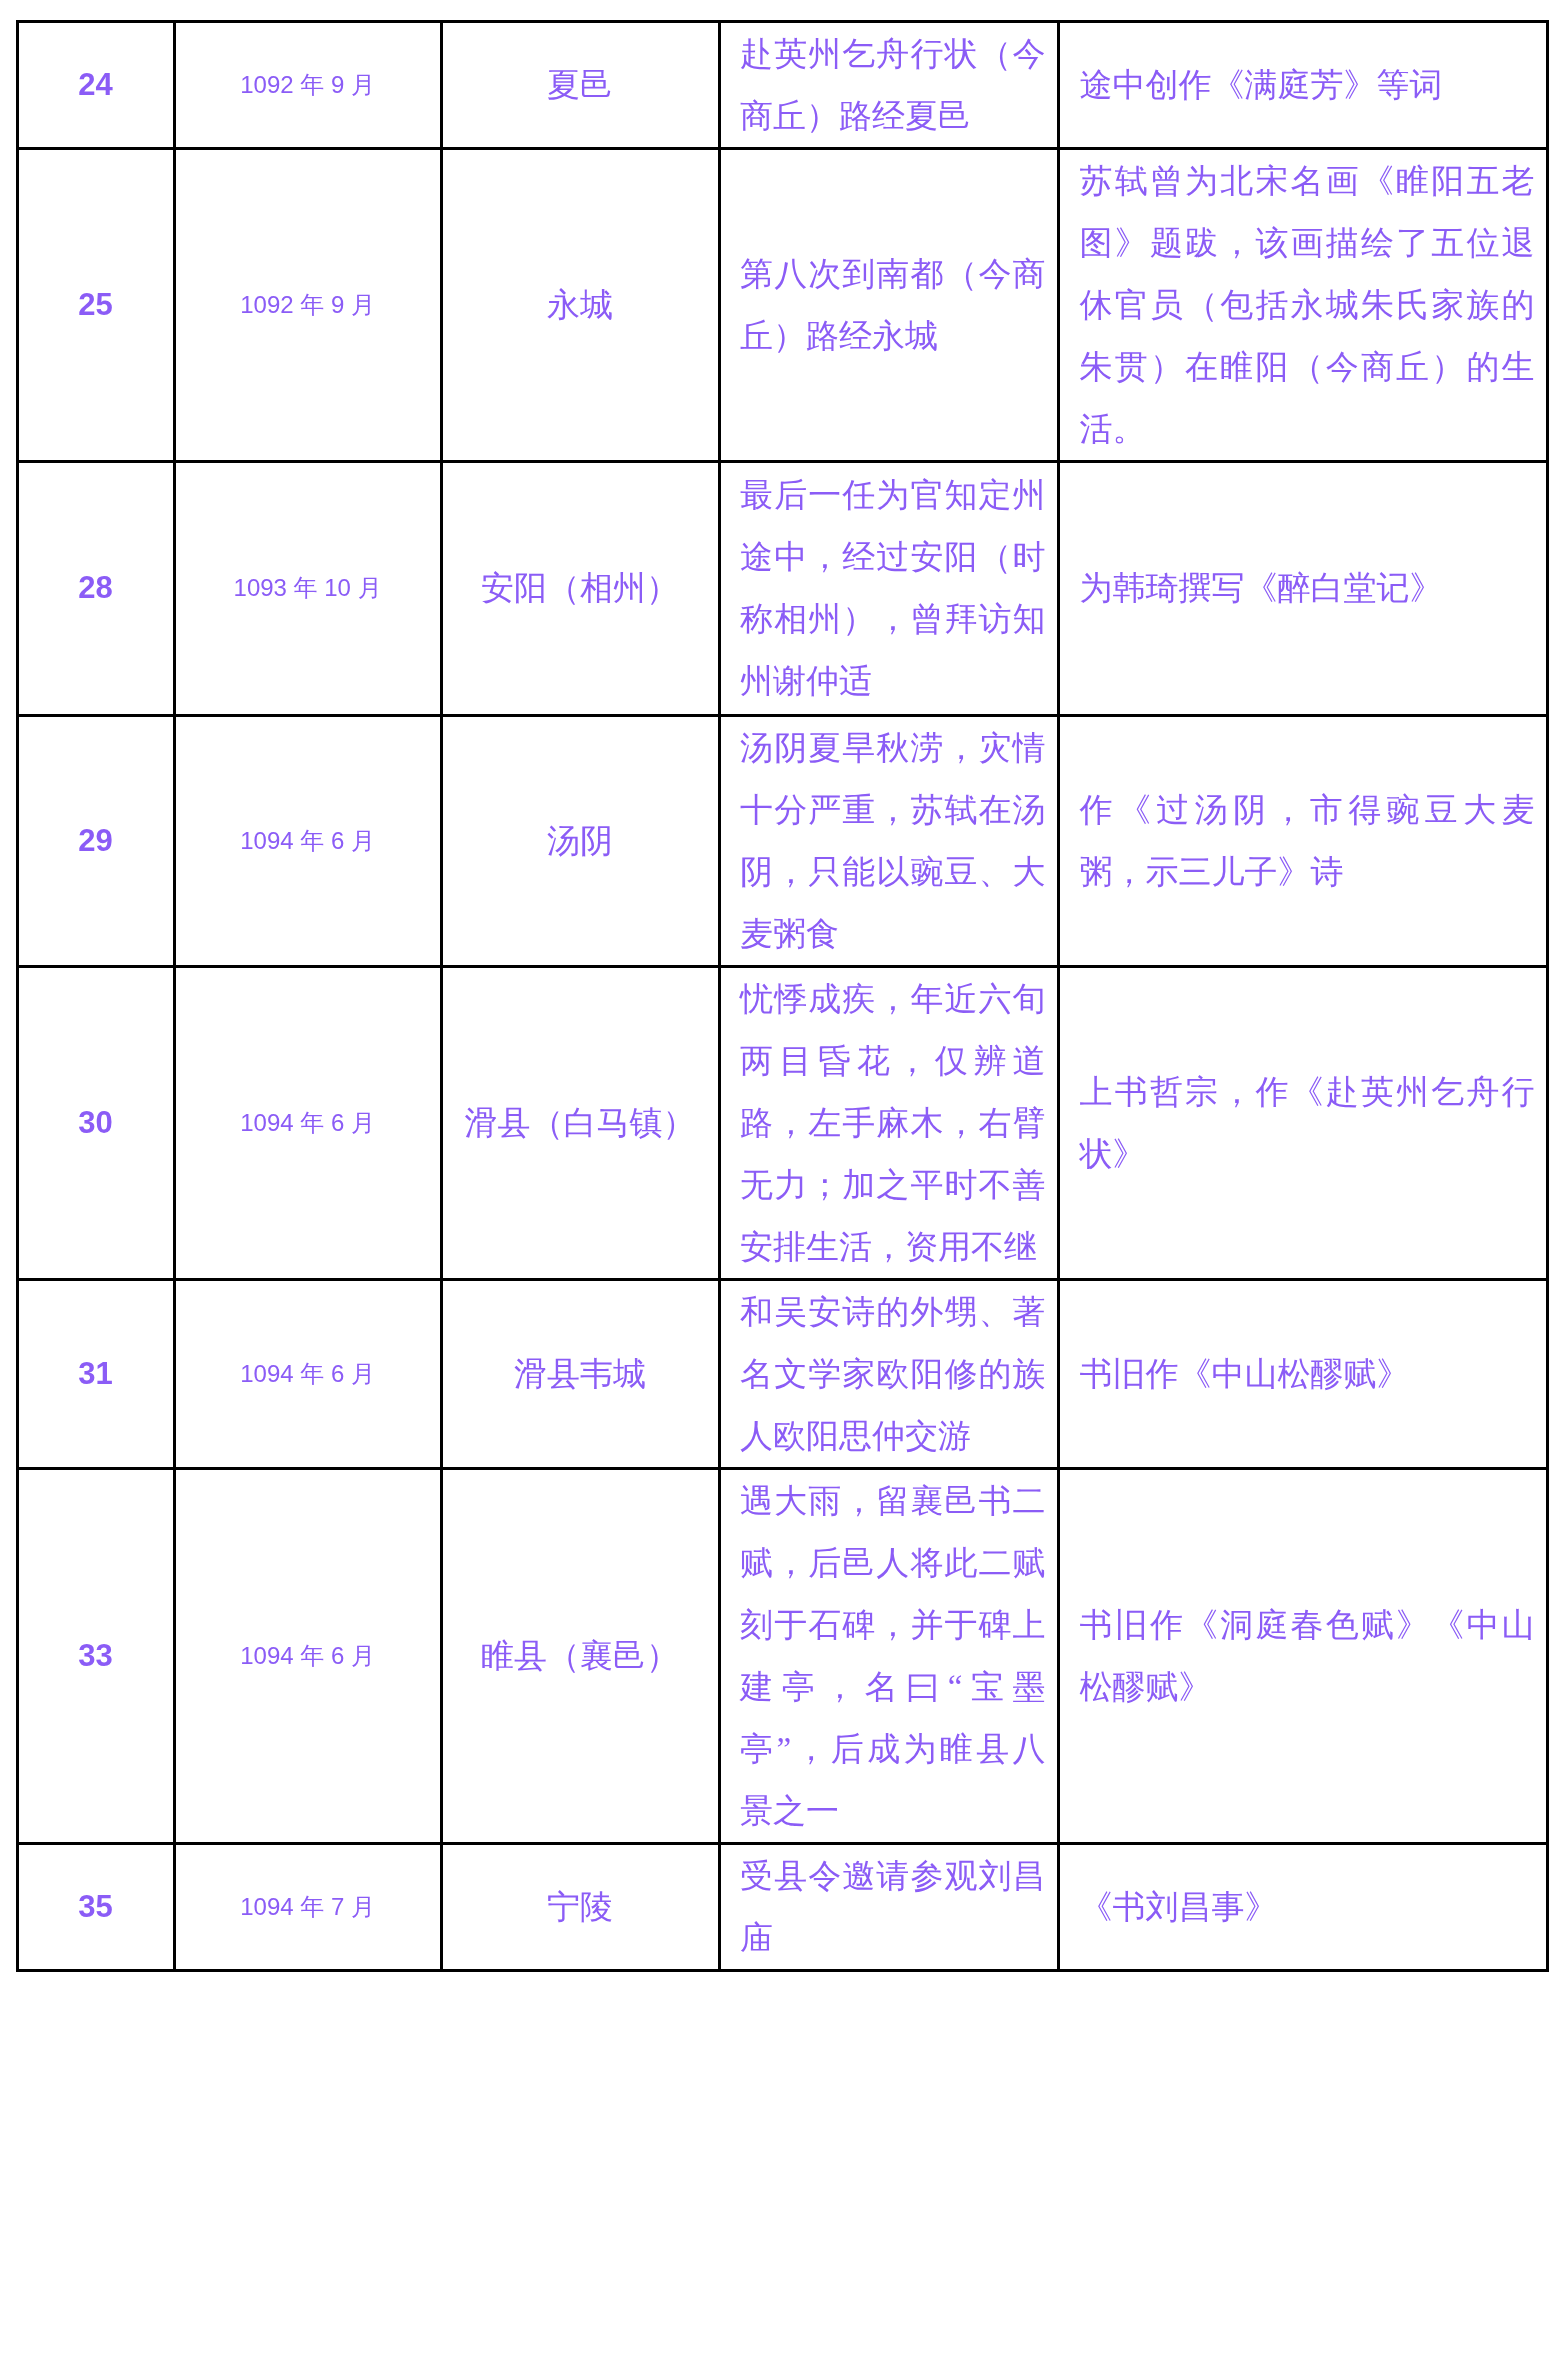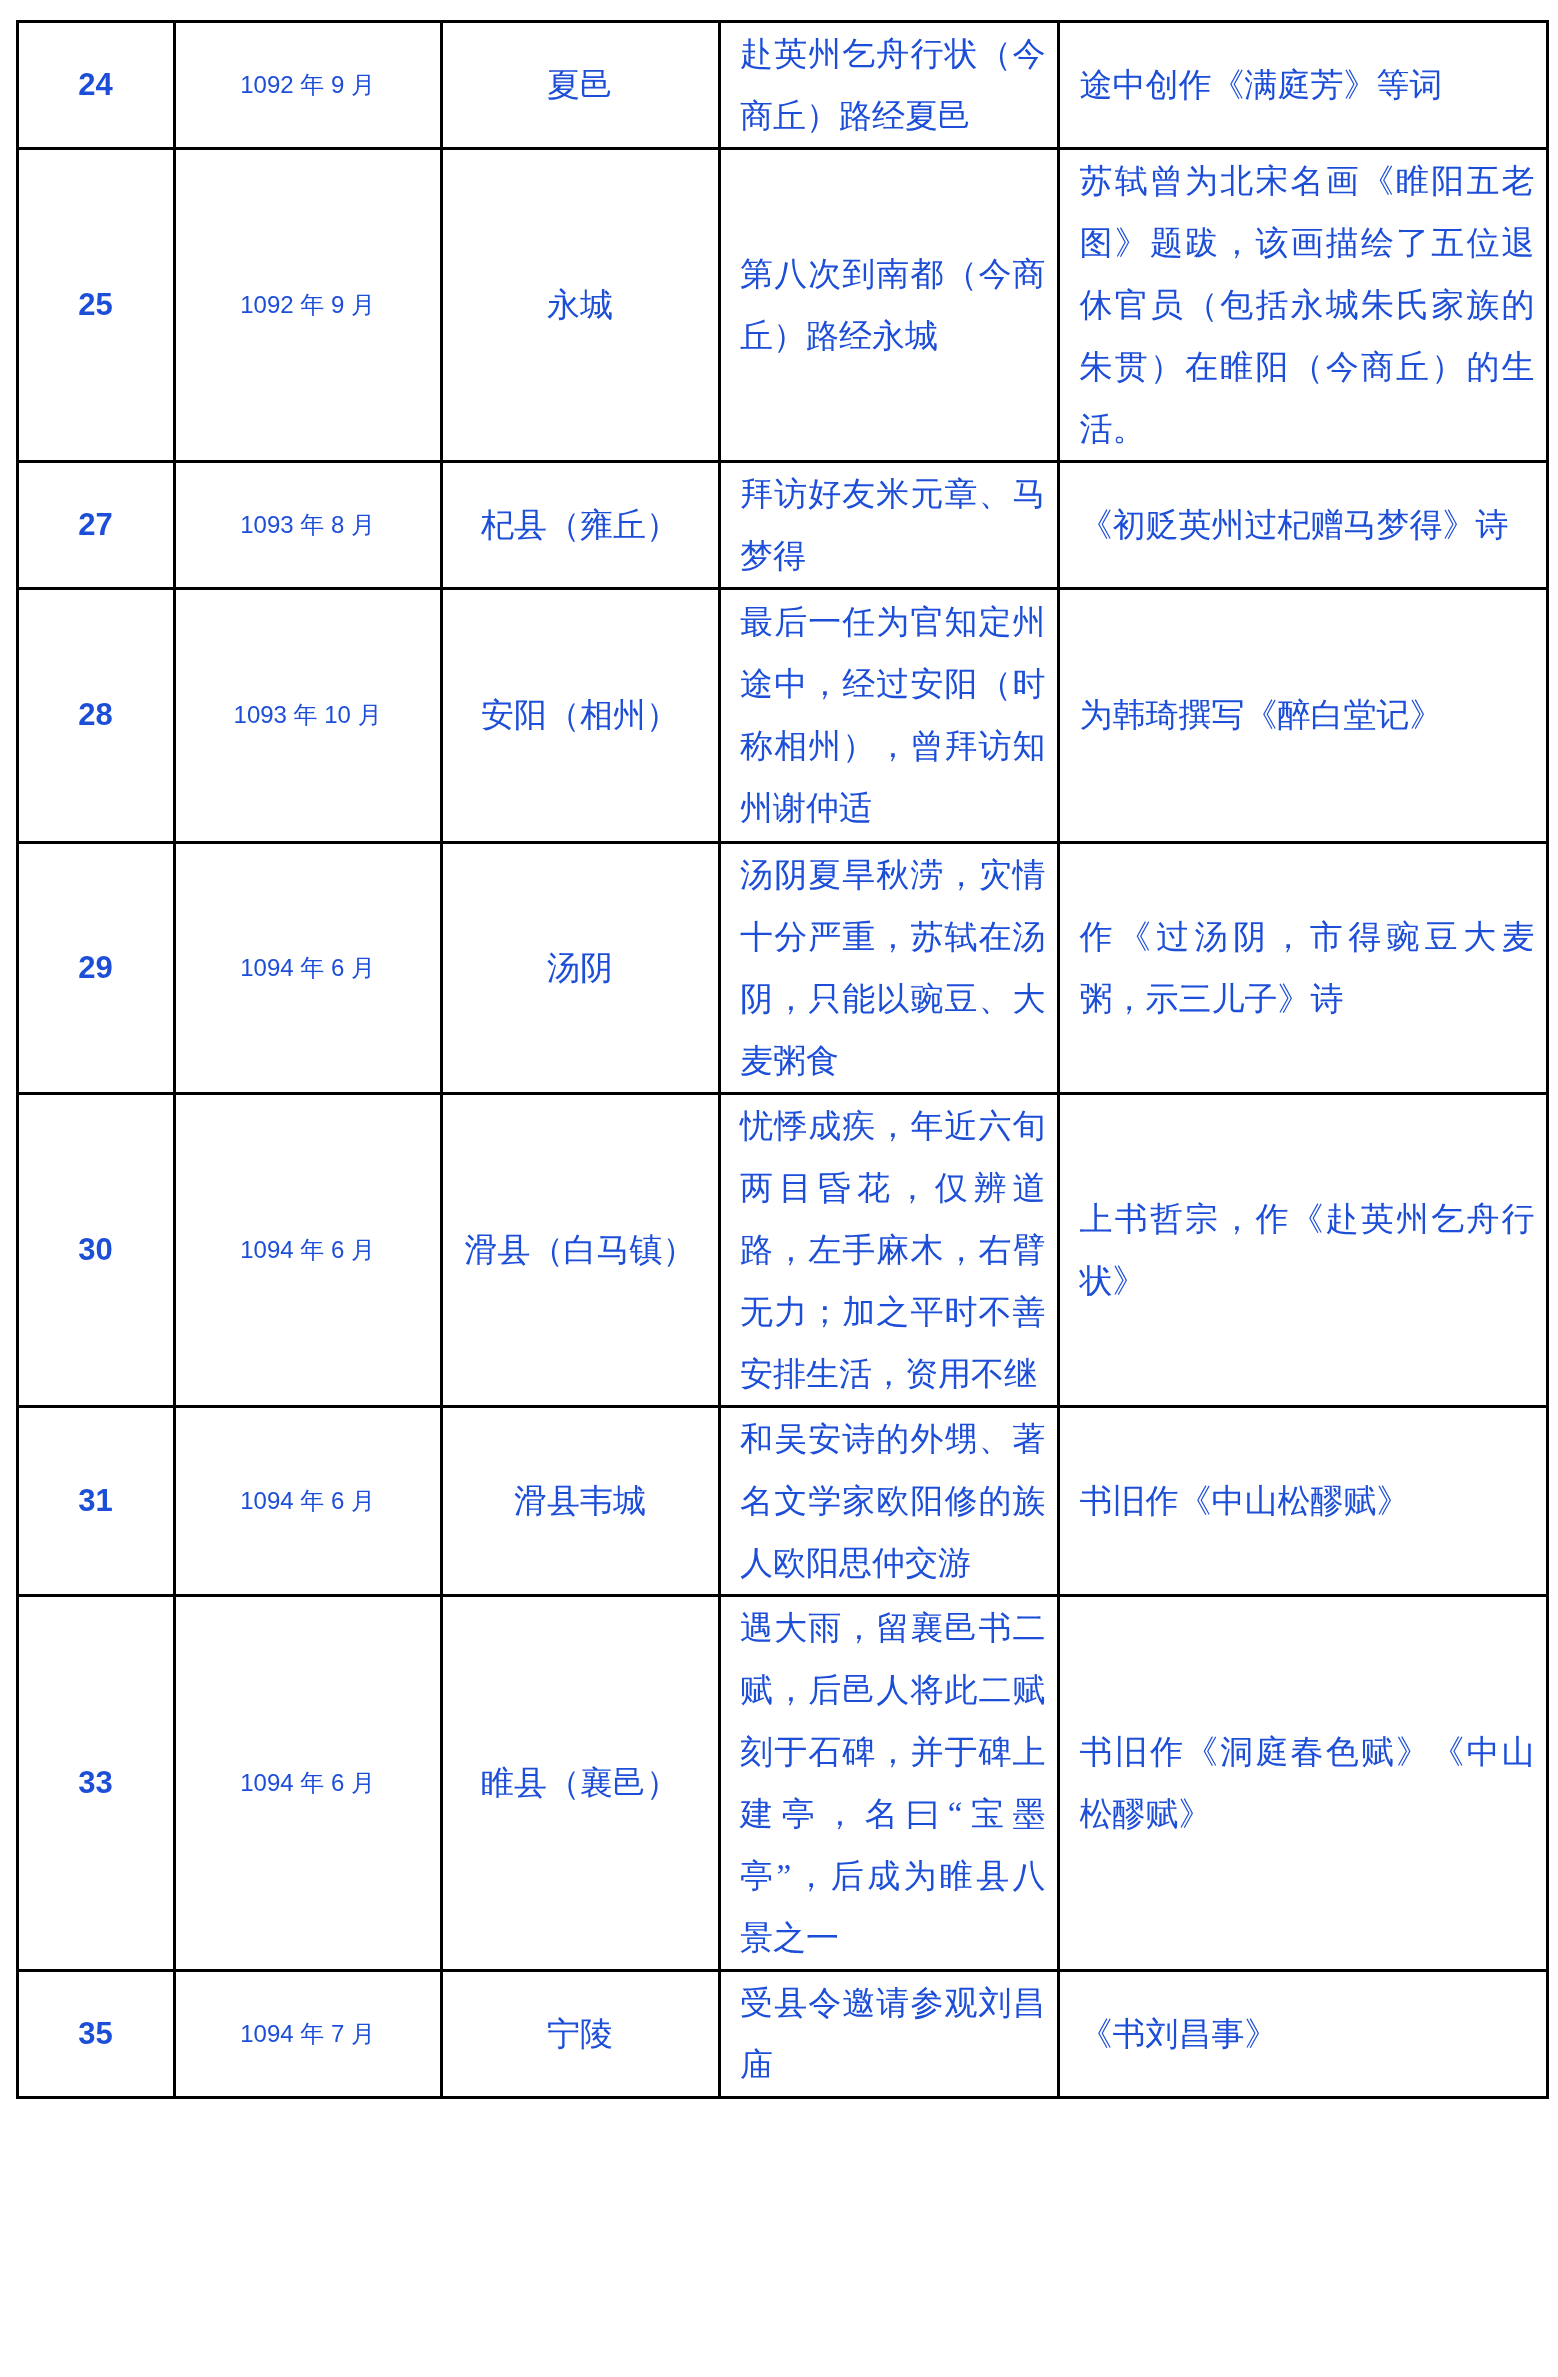--- a/index.html
+++ b/index.html
@@ -7,21 +7,21 @@
     padding: 0;
     background: #ffffff;
   }
   #page {
     position: relative;
     width: 1559px;
     height: 2377px;
     background: #ffffff;
     overflow: hidden;
     font-family: "Liberation Serif", serif;
-    color: #1d4ed8;
+    color: #8b5cf6;
   }
   table.doc-table {
     position: absolute;
     left: 15.6px;
     top: 19.5px;
     width: 1529px;
     border-collapse: collapse;
     table-layout: fixed;
   }
   table.doc-table td {
@@ -82,27 +82,20 @@
     <td class="c-desc">赴英州乞舟行状（今商丘）路经夏邑</td>
     <td class="c-note">途中创作《满庭芳》等词</td>
   </tr>
         <tr style="height: 307px;">
     <td class="c-no">25</td>
     <td class="c-date">1092 年 9 月</td>
     <td class="c-place">永城</td>
     <td class="c-desc">第八次到南都（今商丘）路经永城</td>
     <td class="c-note">苏轼曾为北宋名画《睢阳五老图》题跋，该画描绘了五位退休官员（包括永城朱氏家族的朱贯）在睢阳（今商丘）的生活。</td>
   </tr>
-        <tr style="height: 123px;">
-    <td class="c-no">27</td>
-    <td class="c-date">1093 年 8 月</td>
-    <td class="c-place">杞县（雍丘）</td>
-    <td class="c-desc">拜访好友米元章、马梦得</td>
-    <td class="c-note">《初贬英州过杞赠马梦得》诗</td>
-  </tr>
         <tr style="height: 254px;">
     <td class="c-no">28</td>
     <td class="c-date">1093 年 10 月</td>
     <td class="c-place">安阳（相州）</td>
     <td class="c-desc">最后一任为官知定州途中，经过安阳（时称相州），曾拜访知州谢仲适</td>
     <td class="c-note">为韩琦撰写《醉白堂记》</td>
   </tr>
         <tr style="height: 237px;">
     <td class="c-no">29</td>
     <td class="c-date">1094 年 6 月</td>

